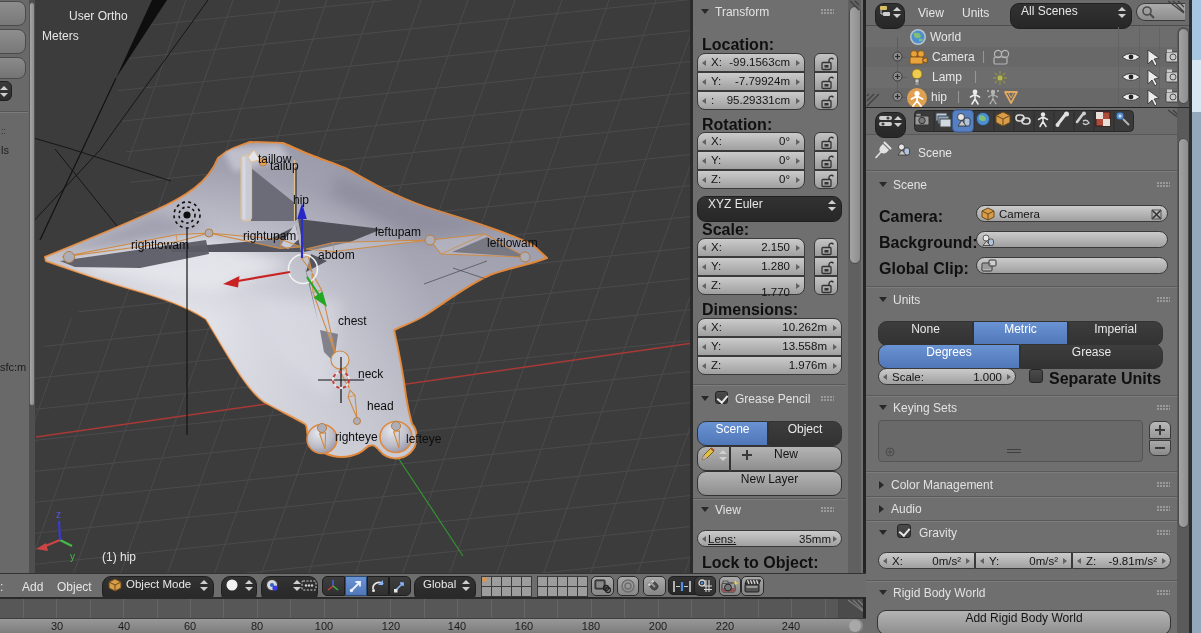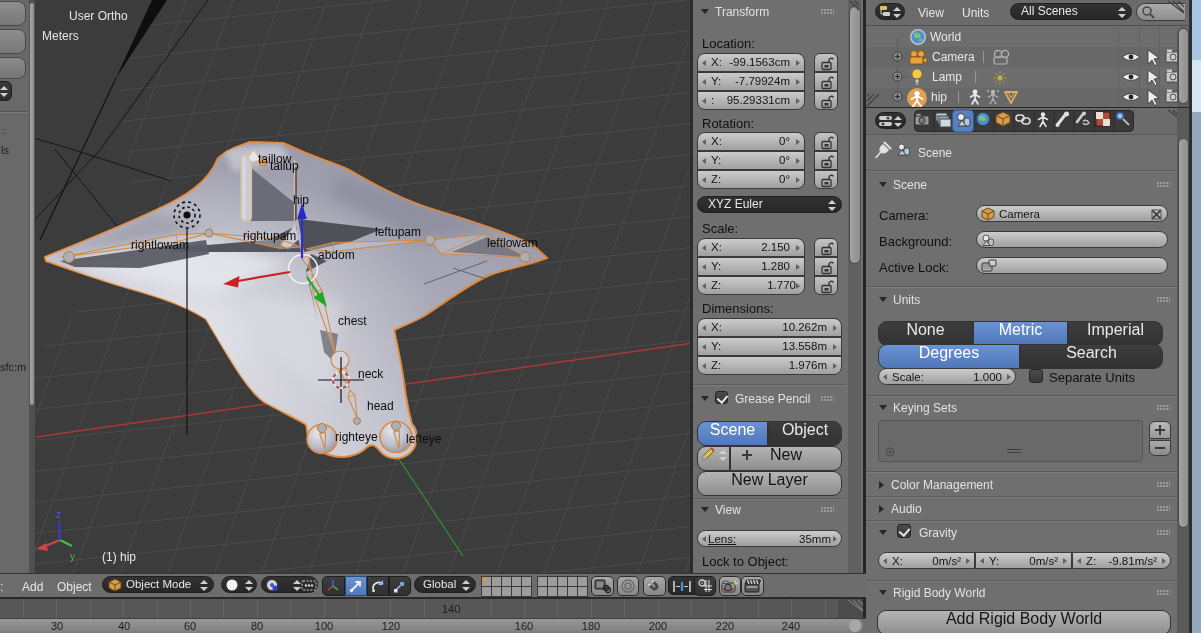--- a/index.html
+++ b/index.html
@@ -1,29 +1,29 @@
 <!DOCTYPE html>
 <html><head><meta charset="utf-8">
 <style>
 html,body{margin:0;padding:0;background:#3c3c3c;}
 *{box-sizing:border-box;}
 #root{position:relative;width:1201px;height:633px;overflow:hidden;
   font-family:"Liberation Sans",sans-serif;font-size:12px;}
 .abs{position:absolute;}
-.lbl{position:absolute;color:#101010;font-size:13px;white-space:nowrap;}
+.lbl{position:absolute;color:#101010;font-size:16px;white-space:nowrap;font-weight:bold;}
 .wlbl{position:absolute;color:#e6e6e6;font-size:12px;white-space:nowrap;}
 .fld{position:absolute;height:17px;border:1px solid #3a3a3a;border-radius:9px;
   background:linear-gradient(#cbcbcb,#a0a0a0);color:#141414;font-size:11.5px;line-height:16px;}
 .fld .fl{position:absolute;left:13px;top:0;}
 .fld .fv{position:absolute;right:13px;top:0;}
 .arl{position:absolute;left:4px;top:5px;width:0;height:0;border-top:3px solid transparent;
   border-bottom:3px solid transparent;border-right:4px solid rgba(30,30,30,0.55);}
 .arr{position:absolute;right:4px;top:5px;width:0;height:0;border-top:3px solid transparent;
   border-bottom:3px solid transparent;border-left:4px solid rgba(30,30,30,0.55);}
-.dk{position:absolute;height:17px;border:1px solid #1f1f1f;border-radius:9px;
+.dk{position:absolute;height:26px;border:1px solid #1f1f1f;border-radius:9px;
   background:linear-gradient(#323232,#272727);color:#e8e8e8;font-size:12px;line-height:15px;}
 .updn{position:absolute;right:5px;top:3px;width:8px;height:11px;}
 .updn:before{content:"";position:absolute;top:0;left:0;width:0;height:0;
   border-left:4px solid transparent;border-right:4px solid transparent;border-bottom:4px solid #cfcfcf;}
 .updn:after{content:"";position:absolute;bottom:0;left:0;width:0;height:0;
   border-left:4px solid transparent;border-right:4px solid transparent;border-top:4px solid #cfcfcf;}
 .phdr{position:absolute;color:#e2e2e2;font-size:12px;}
 .tri-d{display:inline-block;width:0;height:0;border-left:4px solid transparent;
   border-right:4px solid transparent;border-top:5px solid #282828;margin-right:6px;vertical-align:2px;}
 .tri-r{display:inline-block;width:0;height:0;border-top:4px solid transparent;
@@ -38,21 +38,21 @@
 .fm{border-radius:0!important;height:19px!important;}
 .fb{border-radius:0 0 8px 8px!important;height:19px!important;}
 .lt{border-radius:6px 6px 0 0!important;}
 .lm{border-radius:0!important;}
 .lb{border-radius:0 0 6px 6px!important;}
 .cbx{position:absolute;width:14px;height:14px;border-radius:3px;border:1px solid #252525;
   background:linear-gradient(#4a4a4a,#3a3a3a);}
 .chk:after{content:"";position:absolute;left:3px;top:1px;width:5px;height:8px;
   border-right:2px solid #e8e8e8;border-bottom:2px solid #e8e8e8;transform:rotate(40deg);}
 .btn{position:absolute;height:25px;border:1px solid #333;border-radius:9px;
-  background:linear-gradient(#b4b4b4,#8e8e8e);color:#141414;font-size:16px;
+  background:linear-gradient(#b4b4b4,#8e8e8e);color:#141414;font-size:12px;
   line-height:15px;text-align:center;}
 .blue{background:linear-gradient(#6a93d4,#5077b8)!important;color:#fff!important;}
 .dkbtn{background:linear-gradient(#3d3d3d,#323232)!important;color:#e8e8e8!important;}
 .ibtn{position:absolute;height:20px;border:1px solid #2c2c2c;border-radius:5px;
   background:linear-gradient(#a9a9a9,#878787);}
 .ibtnd{position:absolute;height:20px;border:1px solid #1e1e1e;border-radius:5px;
   background:linear-gradient(#3e3e3e,#303030);}
 </style></head>
 <body>
 <div id="root">
@@ -360,21 +360,21 @@
     <div class="fld fm" style="left:4px;top:257px;width:108px;">
         <div class="arl" style="top:6px"></div>
         <div class="arr" style="top:6px"></div>
       <span class="fl" style="left:13px;">Y:</span>
         <span class="fv" style="right:14px;">1.280</span>
       </div>
     <div class="fld fb" style="left:4px;top:276px;width:108px;">
         <div class="arl" style="top:6px"></div>
         <div class="arr" style="top:6px"></div>
       <span class="fl" style="left:13px;">Z:</span>
-        <span class="fv" style="right:8px;">1.770</span>
+        <span class="fv" style="right:14px;margin-top:7px;">1.770</span>
       </div>
     <div class="lock lt" style="left:121px;top:238px;">
         <svg width="15" height="15" style="position:absolute;left:5px;top:2px">
           <rect x="2" y="6.5" width="9" height="7" rx="1" fill="none" stroke="#333" stroke-width="1.3"></rect>
           <rect x="4.5" y="9" width="4" height="2.5" fill="#333"></rect>
           <path d="M9 6 V4.5 a2.4 2.4 0 0 1 4.4-1.2" fill="none" stroke="#333" stroke-width="1.4"></path>
         </svg>
       </div>
     <div class="lock lm" style="left:121px;top:257px;">
         <svg width="15" height="15" style="position:absolute;left:5px;top:2px">
@@ -608,21 +608,21 @@
 
     <div class="abs" style="left:0;top:21px;width:866px;height:15px;background:#6f6f6f;border-top:1px solid #3f3f3f;"></div>
     <div class="abs" style="left:0;top:22px;width:863px;height:14px;background:linear-gradient(#989898,#7d7d7d);border-radius:0 7px 7px 0;"></div>
     <div class="abs" style="left:849px;top:23px;width:12px;height:12px;background:#a8a8a8;border-radius:50%;"></div>
     <div class="abs" style="left:42px;top:23px;width:30px;text-align:center;color:#1c1c1c;font-size:11px;">30</div>
     <div class="abs" style="left:109px;top:23px;width:30px;text-align:center;color:#1c1c1c;font-size:11px;">40</div>
     <div class="abs" style="left:175px;top:23px;width:30px;text-align:center;color:#1c1c1c;font-size:11px;">60</div>
     <div class="abs" style="left:242px;top:23px;width:30px;text-align:center;color:#1c1c1c;font-size:11px;">80</div>
     <div class="abs" style="left:309px;top:23px;width:30px;text-align:center;color:#1c1c1c;font-size:11px;">100</div>
     <div class="abs" style="left:376px;top:23px;width:30px;text-align:center;color:#1c1c1c;font-size:11px;">120</div>
-    <div class="abs" style="left:442px;top:6px;width:30px;color:#1c1c1c;font-size:11px;">140</div>
+    <div class="abs" style="left:442px;top:23px;width:30px;text-align:center;color:#1c1c1c;font-size:11px;">140</div>
     <div class="abs" style="left:509px;top:23px;width:30px;text-align:center;color:#1c1c1c;font-size:11px;">160</div>
     <div class="abs" style="left:576px;top:23px;width:30px;text-align:center;color:#1c1c1c;font-size:11px;">180</div>
     <div class="abs" style="left:643px;top:23px;width:30px;text-align:center;color:#1c1c1c;font-size:11px;">200</div>
     <div class="abs" style="left:710px;top:23px;width:30px;text-align:center;color:#1c1c1c;font-size:11px;">220</div>
     <div class="abs" style="left:776px;top:23px;width:30px;text-align:center;color:#1c1c1c;font-size:11px;">240</div>
   </div>
 
   <div class="abs" id="outliner" style="left:866px;top:0;width:326px;height:108px;background:#6d6d6d;">
 
     <div class="abs" style="left:0;top:0;width:326px;height:26px;background:#6b6b6b;border-bottom:1px solid #4e4e4e;"></div>
@@ -888,37 +888,37 @@
       </svg>
     </div>
     <div class="lbl" style="left:13px;top:126px;">Background:</div>
     <div class="fld" style="left:110px;top:123px;width:192px;">
       <svg width="15" height="15" style="position:absolute;left:4px;top:1px">
         <circle cx="5" cy="5" r="3" fill="#e8e8e8" stroke="#2a2a2a" stroke-width="0.7"></circle>
         <rect x="7.5" y="6" width="5" height="6.5" rx="2" fill="#b0c4de" stroke="#2a2a2a" stroke-width="0.7"></rect>
         <path d="M2 12.5 L5.5 8 L9 12.5 Z" fill="#c8c8c8" stroke="#2a2a2a" stroke-width="0.7"></path>
       </svg>
     </div>
-    <div class="lbl" style="left:13px;top:152px;">Active Lock:</div>
+    <div class="lbl" style="left:13px;top:152px;">Global Clip:</div>
     <div class="fld" style="left:110px;top:149px;width:192px;">
       <svg width="16" height="15" style="position:absolute;left:4px;top:1px">
         <rect x="1" y="4" width="10" height="8" rx="1" fill="#b8b8b8" stroke="#333"></rect>
         <rect x="8" y="1" width="7" height="6" rx="1" fill="#cfcfcf" stroke="#333"></rect>
         <path d="M2 5 H10 M2 7 H10 M2 9 H10" stroke="#666" stroke-width="0.7"></path>
       </svg>
     </div>
     <div class="sep" style="left:0;top:178px;width:312px;"></div>
 
     <div class="phdr" style="left:13px;top:185px;"><span class="tri-d"></span>Units</div>
     <div class="grip" style="right:22px;top:189px;"></div>
     <div class="btn dkbtn" style="left:12px;top:213px;width:95px;border-radius:9px 0 0 9px;">None</div>
     <div class="btn blue" style="left:107px;top:213px;width:95px;border-radius:0;">Metric</div>
     <div class="btn dkbtn" style="left:202px;top:213px;width:95px;border-radius:0 9px 9px 0;">Imperial</div>
     <div class="btn blue" style="left:12px;top:236px;width:142px;border-radius:9px 0 0 9px;">Degrees</div>
-    <div class="btn dkbtn" style="left:154px;top:236px;width:143px;border-radius:0 9px 9px 0;">Search</div>
+    <div class="btn dkbtn" style="left:154px;top:236px;width:143px;border-radius:0 9px 9px 0;">Grease</div>
     <div class="fld" style="left:12px;top:260px;width:138px;">
         <div class="arl"></div>
         <div class="arr"></div>
       <span class="fl">Scale:</span>
         <span class="fv">1.000</span>
       </div>
     <div class="cbx" style="left:163px;top:261px;"></div>
     <div class="lbl" style="left:183px;top:262px;">Separate Units</div>
     <div class="sep" style="left:0;top:287px;width:312px;"></div>
 

